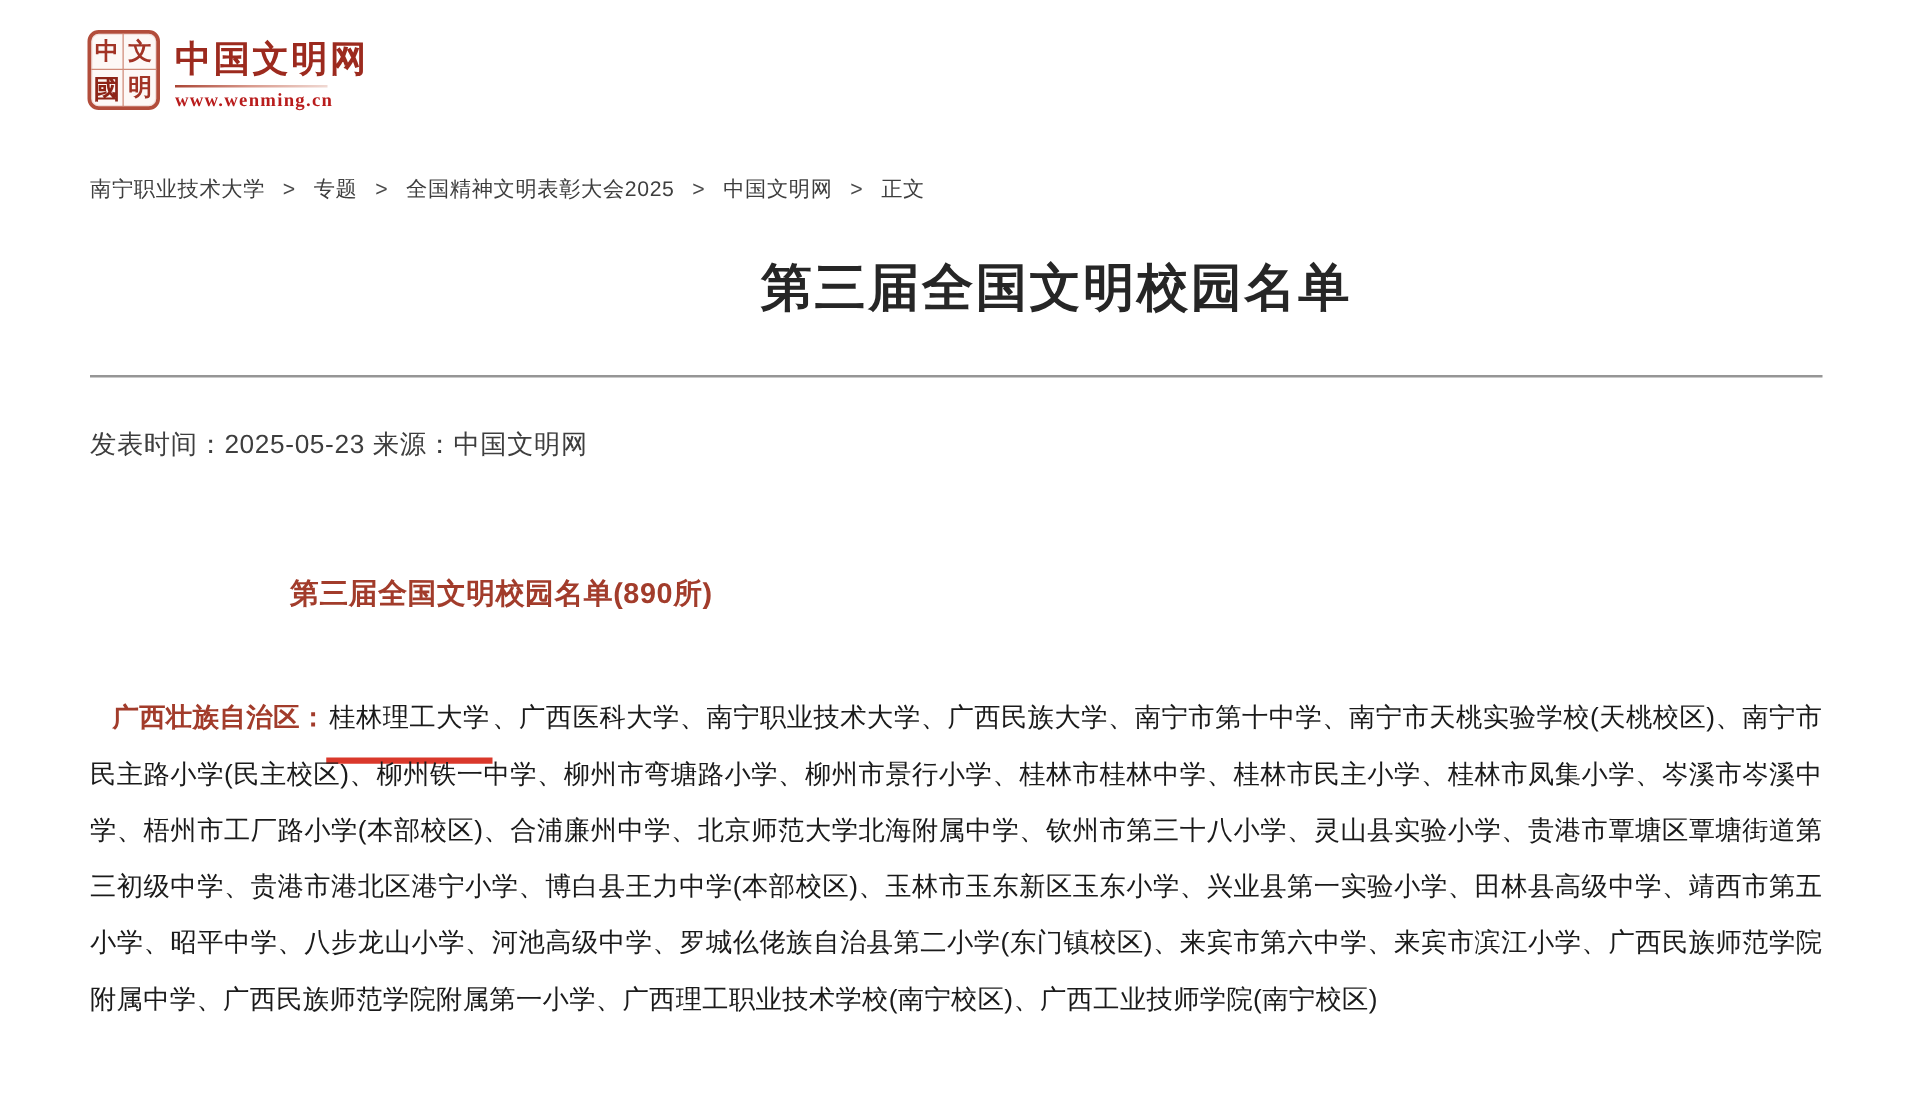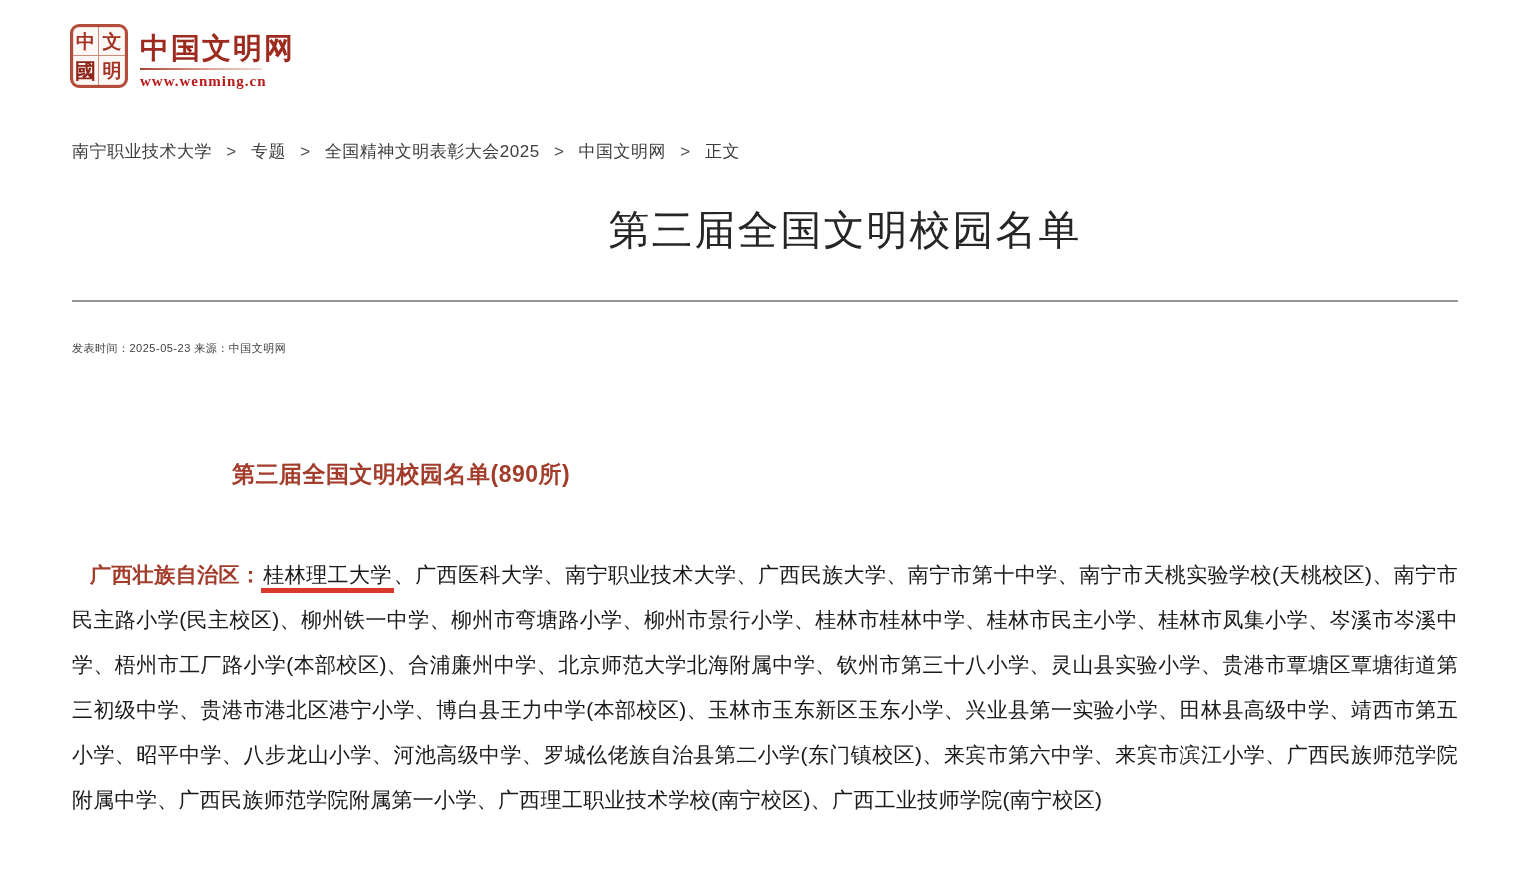--- a/index.html
+++ b/index.html
@@ -42,40 +42,40 @@
   .breadcrumb {
     position:absolute; top:140px; left:72px; font-size:17px; color:#3e3e3e; letter-spacing:.5px;
   }
   .crumb { cursor:pointer; }
   .crumb-current { cursor:default; }
   .crumb-sep { margin:0 9px; color:#4a4a4a; }
 
   
   .article-title {
     position:absolute; top:203px; left:72px; width:1386px; padding-left:160px;
-    text-align:center; font-size:41px; font-weight:normal; color:#262626; letter-spacing:2px;
+    text-align:center; font-size:41px; font-weight:bold; color:#262626; letter-spacing:2px;
   }
   .title-rule {
     position:absolute; top:300px; left:72px; width:1386px; height:2px; background:#969696;
   }
   .article-meta {
-    position:absolute; top:341px; left:72px; font-size:11px; color:#3e3e3e; letter-spacing:.5px;
+    position:absolute; top:341px; left:72px; font-size:21px; color:#3e3e3e; letter-spacing:.5px;
   }
   .section-heading {
     position:absolute; top:459px; left:72px; width:1386px; padding-left:160px;
     font-size:23px; font-weight:bold; color:#a23c2b; letter-spacing:.5px;
   }
   .school-list {
     position:absolute; top:552px; left:72px; width:1386px;
     font-size:21px; line-height:45px; color:#1a1a1a;
     text-align:justify; text-indent:18px; letter-spacing:.3px;
   }
   .region-label { color:#a23c2b; font-weight:bold; }
   .highlighted {
-    border-bottom:5px solid #da382b; padding:0 2px 2px 2px;
+    border-bottom:5px solid #da382b; padding:0 2px 20px 2px;
   }
 </style>
 </head>
 <body>
 
 <div class="site-header">
   <a class="logo">
     <div class="seal">
       <span class="seal-cell tl">中</span>
       <span class="seal-cell tr">文</span>

